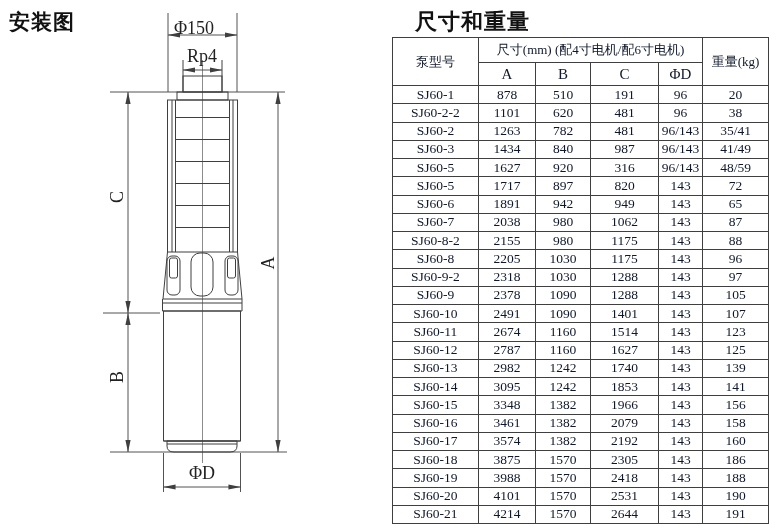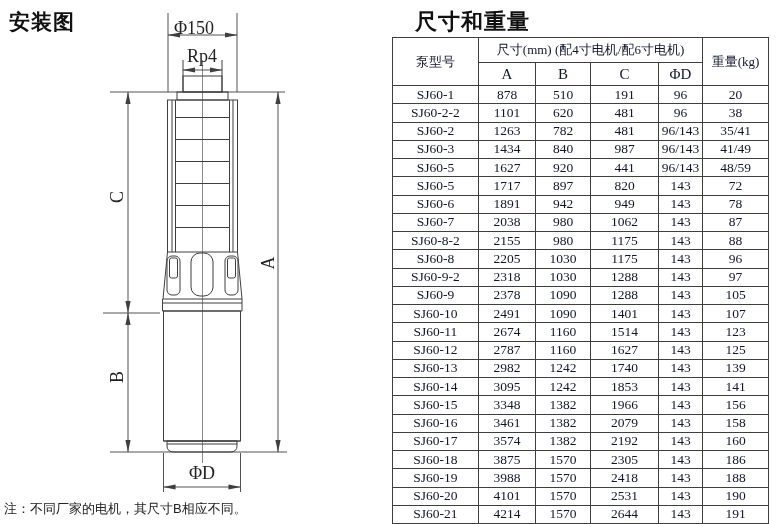--- a/index.html
+++ b/index.html
@@ -134,21 +134,20 @@
 
     <h2 class="panel-title left">安装图</h2>
 
     <div class="dim-label top-dia">Φ150</div>
     <div class="dim-label port">Rp4</div>
     <div class="dim-label rot dimC">C</div>
     <div class="dim-label rot dimA">A</div>
     <div class="dim-label rot dimB">B</div>
     <div class="dim-label bot-dia">ΦD</div>
 
-    <div class="note">注：不同厂家的电机，其尺寸B相应不同。</div>
   </div>
 
   <div class="table-panel">
     <h2 class="panel-title right">尺寸和重量</h2>
 
     <table class="spec-table">
       <colgroup>
         <col style="width:86px">
           <col style="width:57px">
           <col style="width:55px">
@@ -199,39 +198,39 @@
             <td>1434</td>
             <td>840</td>
             <td>987</td>
             <td>96/143</td>
             <td>41/49</td>
           </tr>
           <tr>
             <td>SJ60-5</td>
             <td>1627</td>
             <td>920</td>
-            <td>441</td>
+            <td>316</td>
             <td>96/143</td>
             <td>48/59</td>
           </tr>
           <tr>
             <td>SJ60-5</td>
             <td>1717</td>
             <td>897</td>
             <td>820</td>
             <td>143</td>
             <td>72</td>
           </tr>
           <tr>
             <td>SJ60-6</td>
             <td>1891</td>
             <td>942</td>
             <td>949</td>
             <td>143</td>
-            <td>78</td>
+            <td>65</td>
           </tr>
           <tr>
             <td>SJ60-7</td>
             <td>2038</td>
             <td>980</td>
             <td>1062</td>
             <td>143</td>
             <td>87</td>
           </tr>
           <tr>

